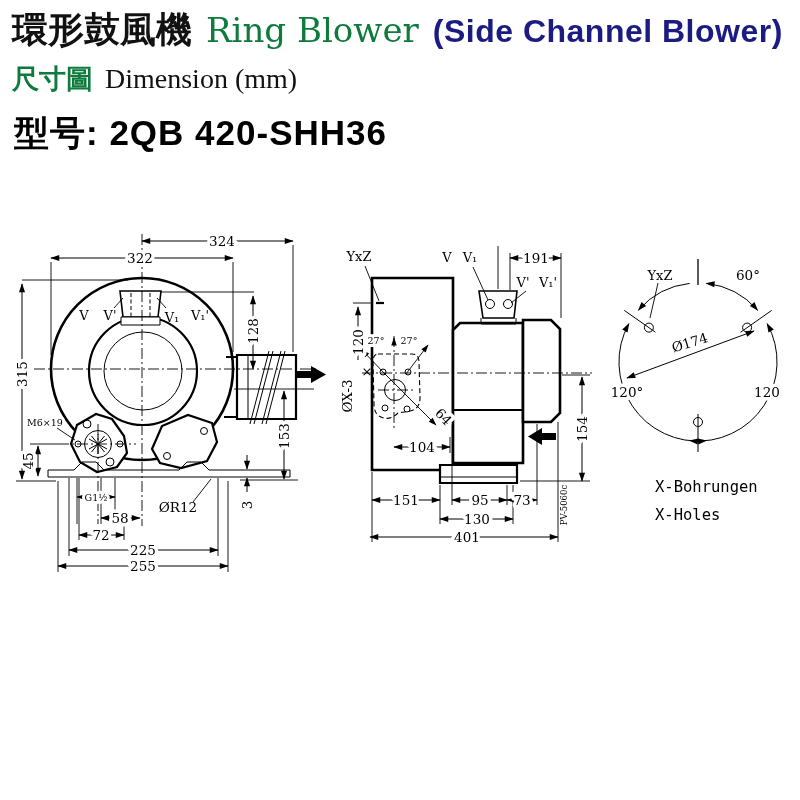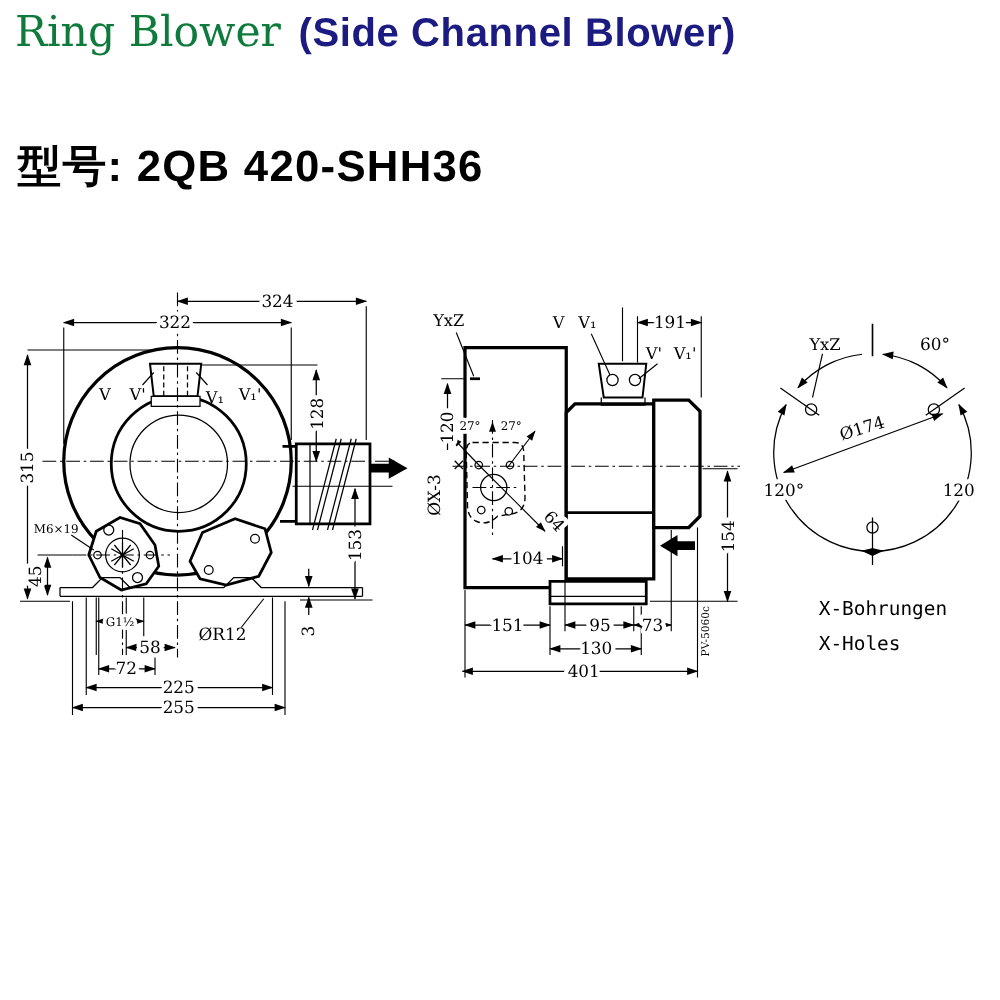--- a/index.html
+++ b/index.html
@@ -34,22 +34,27 @@
   .tinytext{font-family:"DejaVu Serif",serif;font-size:8.5px;fill:#000;text-anchor:middle;}
   .captext{font-family:"DejaVu Sans Mono",monospace;font-size:15.5px;fill:#000;}
 </style>
 </head>
 <body>
 
 <div id="page">
 
   <div id="hdr">
     <div class="t-line">
+      <span class="t-cjk">環形鼓風機</span>
       <span class="t-green">Ring Blower</span>
       <span class="t-blue">(Side Channel Blower)</span>
+    </div>
+    <div id="sub">
+      <span class="s-cjk">尺寸圖</span>
+      <span class="s-en">Dimension (mm)</span>
     </div>
   </div>
   <div id="model"><span>型号:</span>&nbsp;<span>2QB 420-SHH36</span></div>
 
   <svg width="800" height="800" viewBox="0 0 800 800">
     <defs>
       <marker id="ah" viewBox="0 0 10 10" refX="9.2" refY="5" markerWidth="11" markerHeight="9" orient="auto-start-reverse">
         <path d="M0,1.6 L10,5 L0,8.4 Z" fill="#000"></path>
       </marker>
     </defs>

